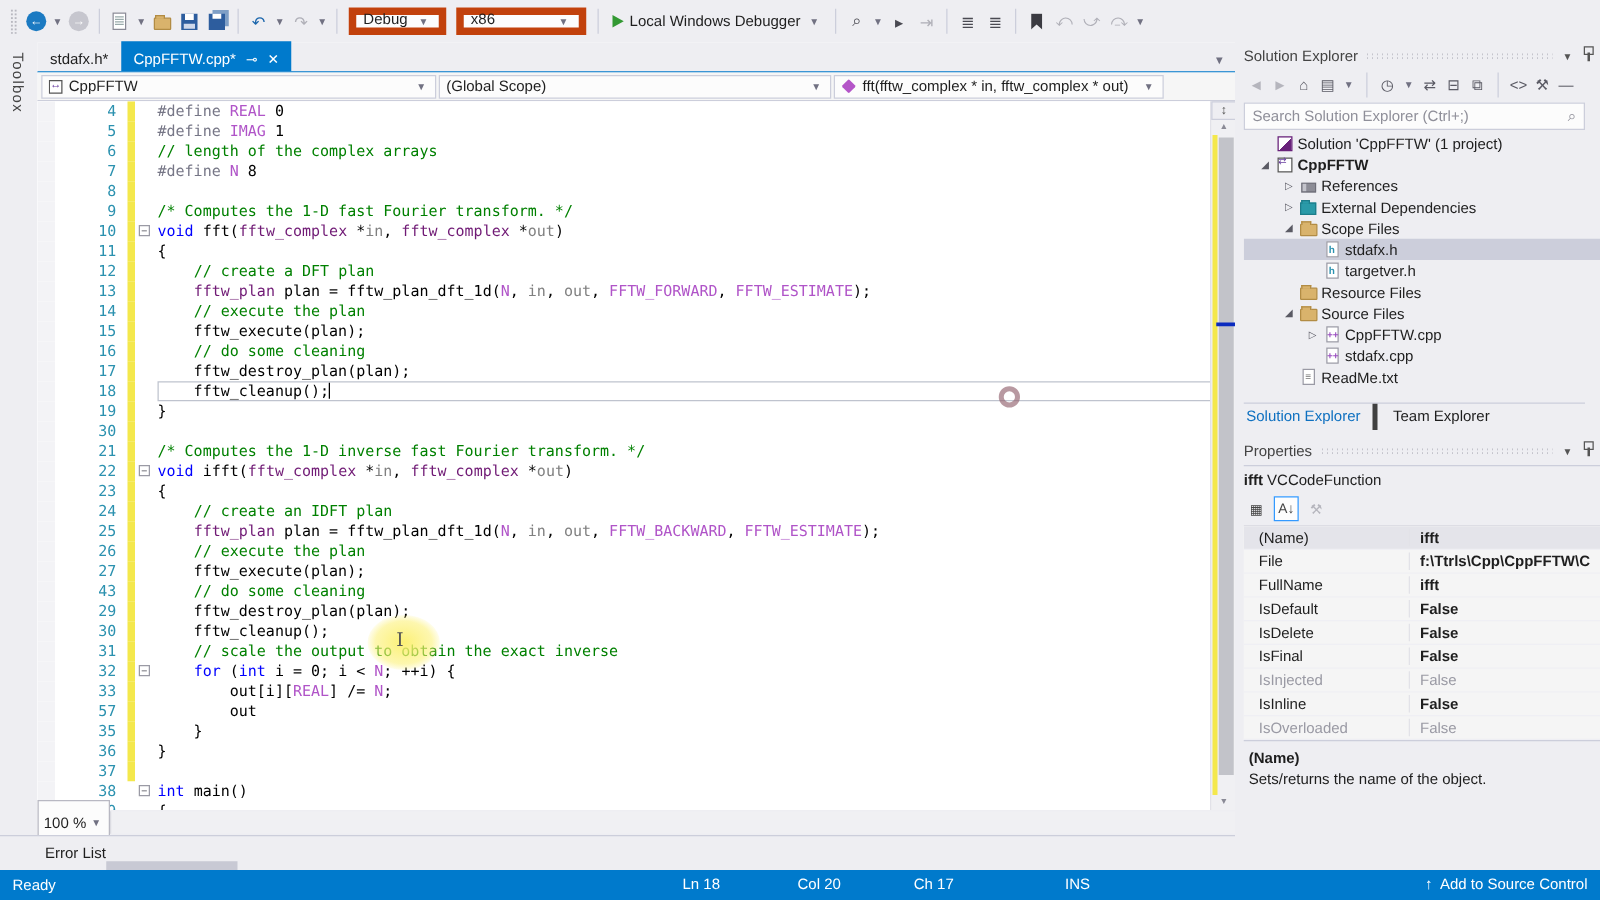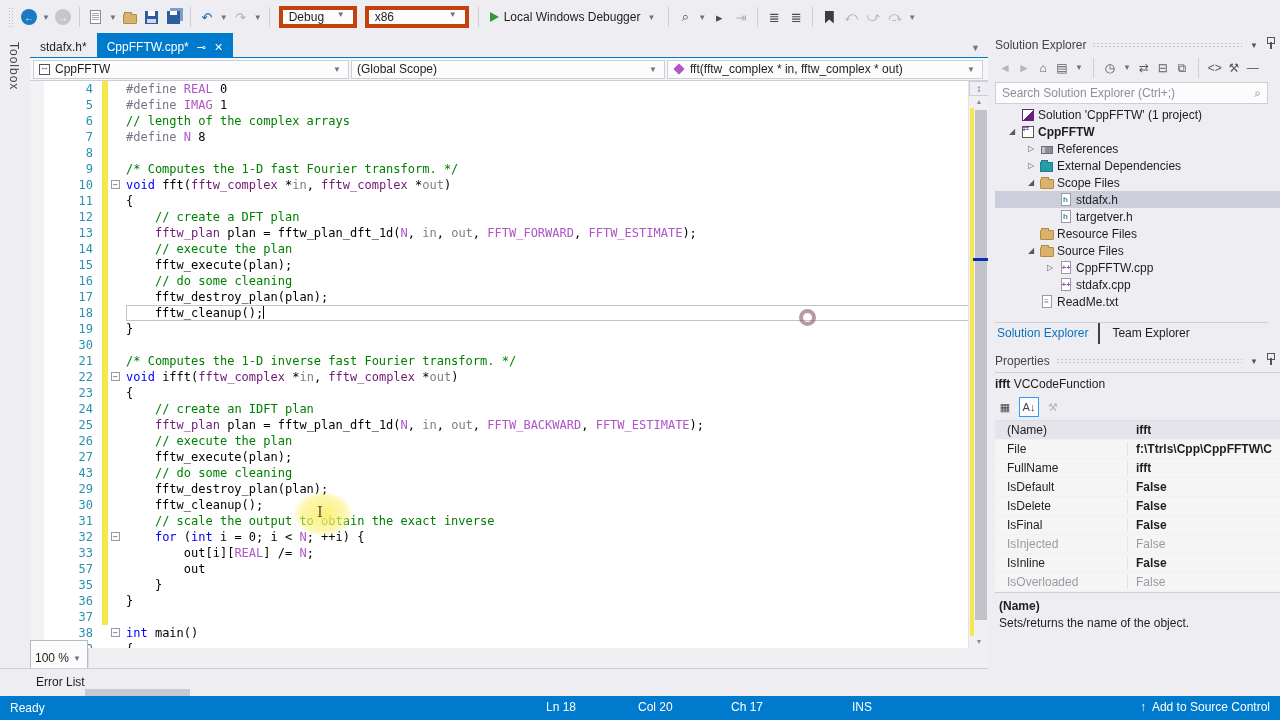--- a/index.html
+++ b/index.html
@@ -11,21 +11,21 @@
   
   #toolbar { left:0; top:0; width:1280px; height:34px; background:#eeeef2; display:flex; align-items:center; padding-left:4px; }
   .grip { width:6px; height:20px; margin:0 4px; background-image:radial-gradient(circle, #b8b8c0 1px, transparent 1px); background-size:3px 3px; }
   .tbtn { display:inline-flex; align-items:center; justify-content:center; min-width:20px; height:22px; margin:0 1px; color:#4a4a52; font-size:13px; }
   .tbtn.gray { color:#b0b0b8; }
   .tsep { width:1px; height:20px; background:#cccedb; margin:0 5px; }
   .dd { font-size:8px; color:#717182; margin:0 2px; }
   .circle { width:16px; height:16px; border-radius:50%; display:inline-flex; align-items:center; justify-content:center; font-size:10px; }
   .circle.blue { background:#1b7ac2; color:#fff; }
   .circle.gray { background:#c6c6ce; color:#fff; }
-  .combo { height:22px; background:#fcfcfc; border:4px solid #c2410c; display:inline-flex; align-items:flex-start; justify-content:space-between; padding:0 6px; margin:0 4px; color:#1e1e1e; }
+  .combo { height:22px; background:#fcfcfc; border:6px solid #c2410c; display:inline-flex; align-items:flex-end; justify-content:space-between; padding:0 6px; margin:0 4px; color:#1e1e1e; }
   .run { display:inline-flex; align-items:center; gap:5px; margin:0 6px; color:#1e1e1e; }
   .play { width:0; height:0; border-left:9px solid #339933; border-top:5px solid transparent; border-bottom:5px solid transparent; }
   
   .i-page { width:11px; height:14px; background:#fff; border:1px solid #8a8a96; position:relative; }
   .i-page::after { content:""; position:absolute; left:1px; top:2px; width:7px; height:1px; box-shadow:0 2px 0 #9aa, 0 4px 0 #9aa, 0 6px 0 #9aa; background:#9aa; }
   .i-folder { width:14px; height:10px; background:#d9b36c; border:1px solid #b28c44; border-radius:1px; position:relative; margin-top:3px; }
   .i-folder::before { content:""; position:absolute; top:-3px; left:0; width:6px; height:2px; background:#d9b36c; border:1px solid #b28c44; border-bottom:none; }
   .i-floppy { width:13px; height:13px; background:#2d5d9e; position:relative; }
   .i-floppy::before { content:""; position:absolute; top:0; left:3px; width:7px; height:5px; background:#fff; }
   .i-floppy::after { content:""; position:absolute; bottom:1px; left:2px; width:9px; height:4px; background:#cfd8ea; }
@@ -42,21 +42,21 @@
   #tabbar { left:0; top:0; width:958px; height:24px; background:#eeeef2; display:flex; align-items:flex-end; border-bottom:1px solid #007acc; }
   .tab { height:24px; padding:4px 10px 0 10px; display:flex; align-items:center; gap:8px; }
   .tab.active { background:#007acc; color:#fff; }
   .tab .tx { font-size:12px; }
   .tab-pin, .tab-x { font-size:11px; color:#fff; }
   #tab-overflow { margin-left:auto; color:#717182; font-size:9px; padding:0 8px 4px 0; }
 
   #navbar { left:0; top:24px; width:958px; height:23px; background:#f6f6f6; border-bottom:1px solid #cccedb; display:flex; align-items:center; gap:2px; padding:0 3px; }
   .navcombo { height:19px; background:#fcfcfc; border:1px solid #cccedb; display:flex; align-items:center; justify-content:space-between; padding:0 5px; font-size:12px; color:#1e1e1e; overflow:hidden; white-space:nowrap; }
   .navcombo .lbl { display:flex; align-items:center; gap:5px; overflow:hidden; }
-  .nc1 { width:316px; } .nc2 { width:314px; } .nc3 { width:316px; }
+  .nc1 { width:316px; } .nc2 { width:314px; } .nc3 { width:264px; }
   .proj-ico { width:11px; height:11px; border:1px solid #555; background:#fff; position:relative; }
   .proj-ico::after { content:"↔"; position:absolute; left:0px; top:-3px; font-size:9px; color:#6a3fa0; }
   .meth-ico { width:8px; height:8px; background:#b455c8; transform:rotate(45deg); border-radius:1px; margin:0 2px; }
 
   
   #code { left:0; top:47px; width:958px; height:567px; background:#fff; overflow:hidden; position:absolute; }
   .code-row { display:flex; height:16px; line-height:16px; font-family:"DejaVu Sans Mono", monospace; font-size:12px; }
   .bp { width:14px; background:#f3f3f6; flex:none; }
   .ln { width:58px; flex:none; text-align:right; padding-right:9px; color:#2b91af; }
   .chg { width:6px; flex:none; }
@@ -116,21 +116,21 @@
   .ic-references { width:12px; height:8px; background:#8c8c96; box-shadow:inset 0 0 0 1px #6e6e78, inset 4px 0 0 #c3c3cb; margin-top:2px; }
   .ic-extdeps { width:13px; height:10px; background:#2a9aa8; border:1px solid #1d7d8a; position:relative; margin-top:2px; }
   .ic-extdeps::before { content:""; position:absolute; top:-3px; left:0; width:5px; height:2px; background:#2a9aa8; border:1px solid #1d7d8a; border-bottom:none; }
   .ic-file { width:10px; height:13px; background:#fff; border:1px solid #9a9aa5; font-size:8px; line-height:12px; text-align:center; }
   .ic-file.h { color:#2b91af; font-weight:bold; }
   .ic-file.cpp { color:#9a4fc0; font-weight:bold; }
   .ic-file.txt { color:#777; }
   #se-tabs { display:flex; height:22px; border-top:1px solid #cccedb; margin-right:12px; }
   .se-tab { padding:3px 10px 0 2px; color:#1e1e1e; }
   .se-tab.active { color:#0e70c0; }
-  .se-tab + .se-tab { border-left:2px solid #404040; padding-left:12px; }
+  .se-tab + .se-tab { border-left:4px solid #404040; padding-left:12px; }
 
   
   #props { margin-top:6px; }
   #prop-object { height:22px; padding-top:4px; background:#eeeef2; border-top:1px solid #cccedb; }
   #prop-object .oname { font-weight:bold; }
   #prop-toolbar { display:flex; align-items:center; height:26px; gap:4px; }
   .pt-ico { width:20px; height:20px; display:flex; align-items:center; justify-content:center; color:#444; font-size:11px; }
   .pt-ico.sel { border:1px solid #3399ff; background:#fdfdfd; }
   .pt-ico.gray { color:#b5b5bd; }
   #prop-grid { background:#f5f5f5; border-top:1px solid #dddde4; height:172px; overflow:hidden; margin-right:0; }

